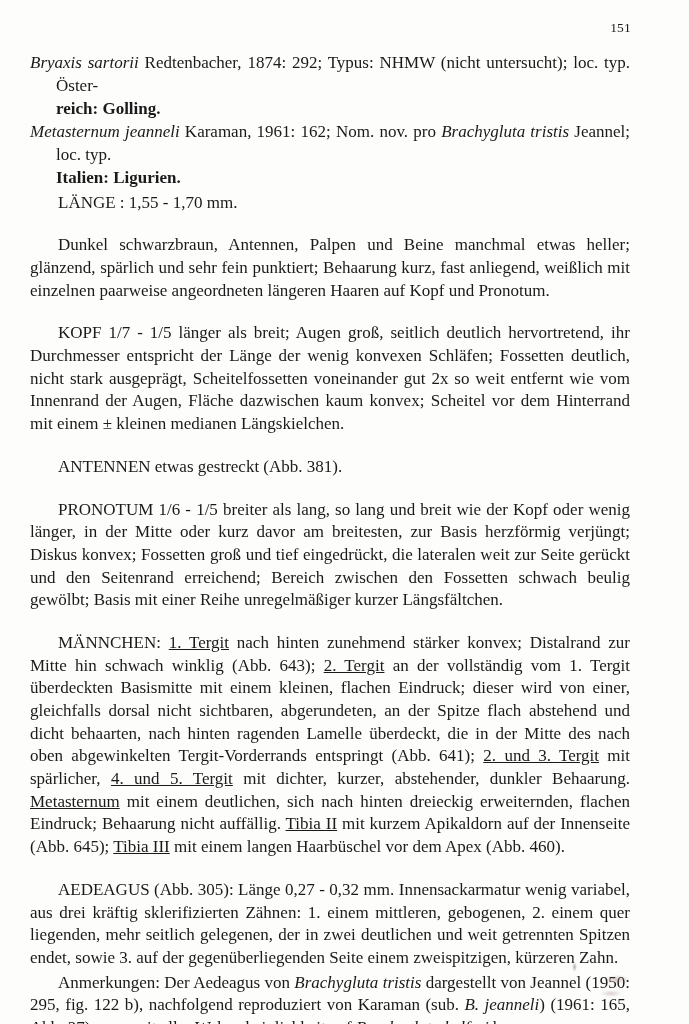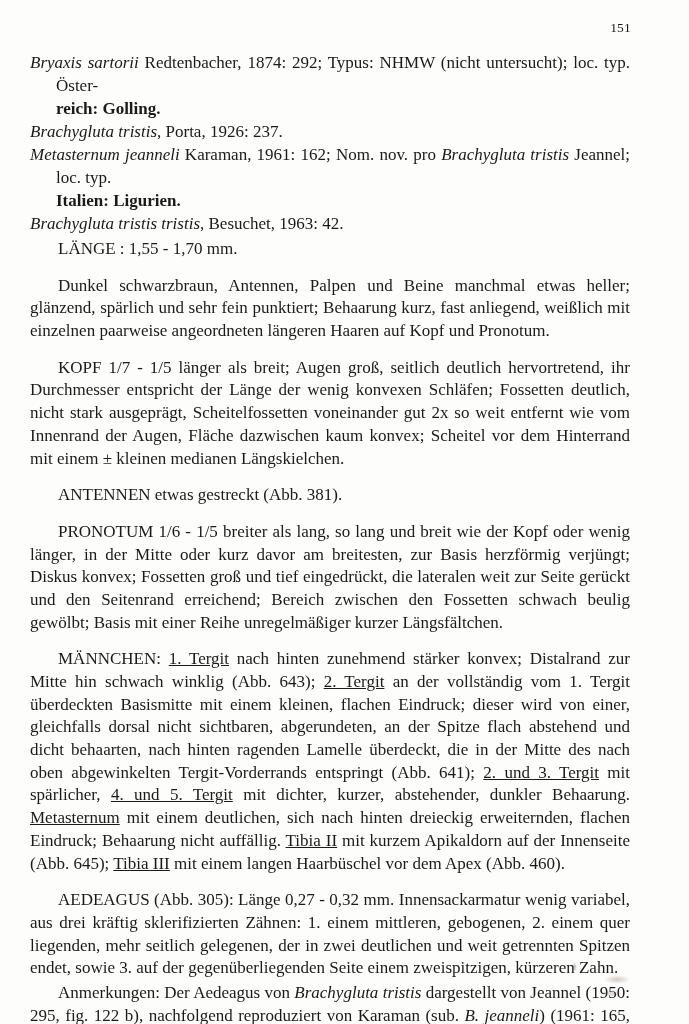--- a/index.html
+++ b/index.html
@@ -54,21 +54,21 @@
   }
   .para {
     margin: 0;
     text-indent: 28px;
     text-align: justify;
   }
   .para.spaced {
     margin-top: 2px;
   }
   .para.spaced-sm {
-    margin-top: 14px;
+    margin-top: 20px;
   }
   i { font-style: italic; }
   u { text-decoration: underline; }
   .smudge1 {
     position: absolute;
     left: 572px;
     top: 962px;
     width: 5px;
     height: 10px;
     background: radial-gradient(ellipse at center, rgba(120,110,100,0.55) 0%, rgba(255,255,255,0) 70%);
@@ -95,24 +95,22 @@
 
 <div class="page">
 
   <div class="page-number">151</div>
 
   <div class="content">
 
     <div class="syn-block">
       <p class="syn-line"><i>Bryaxis sartorii</i><span> Redtenbacher, 1874: 292; Typus: NHMW (nicht untersucht); loc. typ. Öster-</span></p>
       <p class="syn-line cont">reich: Golling.</p>
-      <p class="syn-line"><i>Brachygluta tristis</i><span>, Porta, 1926: 237.</span></p>
       <p class="syn-line"><i>Metasternum jeanneli</i><span> Karaman, 1961: 162; Nom. nov. pro </span><i>Brachygluta tristis</i><span> Jeannel; loc. typ.</span></p>
       <p class="syn-line cont">Italien: Ligurien.</p>
-      <p class="syn-line"><i>Brachygluta tristis tristis</i><span>, Besuchet, 1963: 42.</span></p>
     </div>
 
     <p class="para spaced"><span>LÄNGE : 1,55 - 1,70 mm.</span></p>
 
     <p class="para spaced-sm">Dunkel schwarzbraun, Antennen, Palpen und Beine manchmal etwas heller; glänzend, spärlich und sehr fein punktiert; Behaarung kurz, fast anliegend, weißlich mit einzelnen paarweise angeordneten längeren Haaren auf Kopf und Pronotum.</p>
 
     <p class="para spaced-sm"><span>KOPF</span><span> 1/7 - 1/5 länger als breit; Augen groß, seitlich deutlich hervortretend, ihr Durchmesser entspricht der Länge der wenig konvexen Schläfen; Fossetten deutlich, nicht stark ausgeprägt, Scheitelfossetten voneinander gut 2x so weit entfernt wie vom Innenrand der Augen, Fläche dazwischen kaum konvex; Scheitel vor dem Hinterrand mit einem ± kleinen medianen Längskielchen.</span></p>
 
     <p class="para spaced-sm"><span>ANTENNEN</span><span> etwas gestreckt (Abb. 381).</span></p>
 

